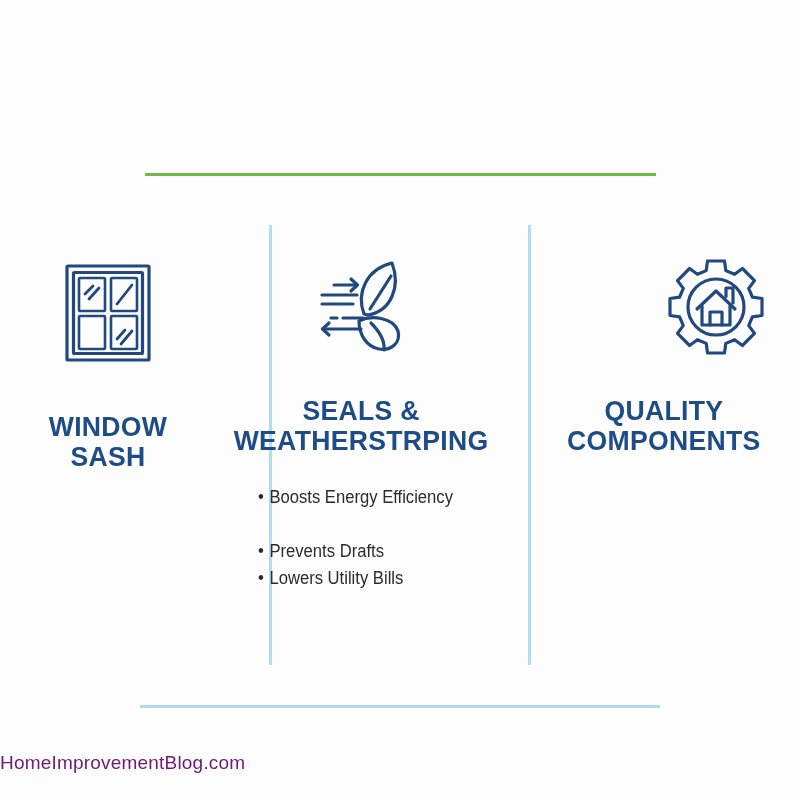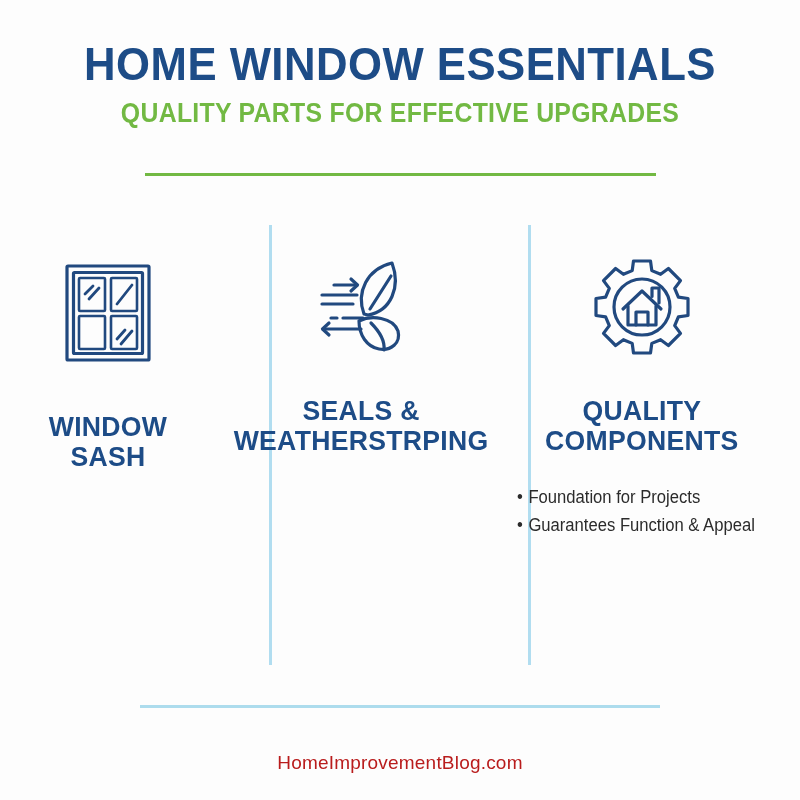--- a/index.html
+++ b/index.html
@@ -81,21 +81,21 @@
   }
   .col {
     box-sizing: border-box;
     display: flex;
     flex-direction: column;
     align-items: center;
     text-align: center;
   }
   .col-1 { width: 216px; padding: 0 14px; }
   .col-2 { width: 290px; padding: 0 10px; }
-  .col-3 { width: 272px; padding: 0 12px; }
+  .col-3 { width: 272px; padding: 0 12px; align-items: flex-end; }
 
   .icon-wrap {
     height: 110px;
     display: flex;
     align-items: center;
     justify-content: center;
   }
   .col-1 .icon-wrap { margin-top: 8px; }
   .col-2 .icon-wrap { margin-top: 2px; }
   .col-3 .icon-wrap { margin-top: 2px; }
@@ -147,38 +147,33 @@
     top: 705px;
     width: 520px;
     height: 3px;
     background: #addced;
   }
   .footer {
     position: absolute;
     top: 752px;
     left: 0;
     width: 800px;
-    text-align: center;
     font-family: "Liberation Sans", sans-serif;
     font-size: 19px;
     letter-spacing: 0.2px;
-    color: #b91c1c;
+    color: #701a75;
   }
 
   svg { display: block; }
 </style>
 </head>
 <body>
 
 <div id="infographic">
 
-  <div class="header">
-    <div class="main-title">HOME WINDOW ESSENTIALS</div>
-    <div class="sub-title">QUALITY PARTS FOR EFFECTIVE UPGRADES</div>
-  </div>
 
   <div class="rule-green"></div>
 
   <div class="divider divider-1"></div>
   <div class="divider divider-2"></div>
 
   <div class="columns">
 
     <div class="col col-1">
       <div class="icon-wrap">
@@ -217,20 +212,31 @@
           <line x1="14" y1="72" x2="52" y2="72"></line>
           <path d="M20 66 L13.5 72 L20 78"></path>
           <line x1="22" y1="61" x2="28" y2="61"></line>
           <line x1="34" y1="61" x2="54" y2="61"></line>
         </svg>
       </div>
       <div class="col-heading">
         <span>SEALS &amp;</span><br>
         <span>WEATHERSTRPING</span>
       </div>
+      <ul class="bullets">
+        <li class="bullet">
+          <span class="dot">•</span><span>Boosts Energy Efficiency</span>
+        </li>
+        <li class="bullet spaced">
+          <span class="dot">•</span><span>Prevents Drafts</span>
+        </li>
+        <li class="bullet">
+          <span class="dot">•</span><span>Lowers Utility Bills</span>
+        </li>
+      </ul>
     </div>
 
     <div class="col col-3">
       <div class="icon-wrap">
         <svg width="100" height="100" viewBox="0 0 100 100" fill="none" stroke="#21497f" stroke-width="3.2" stroke-linecap="round" stroke-linejoin="round">
 
           <path d="M41.5 4 L58.5 4 L59.8 13.6 L68.6 17.3 L76.4 11.5 L88.5 23.6
                    L82.7 31.4 L86.4 40.2 L96 41.5 L96 58.5 L86.4 59.8 L82.7 68.6
                    L88.5 76.4 L76.4 88.5 L68.6 82.7 L59.8 86.4 L58.5 96 L41.5 96
                    L40.2 86.4 L31.4 82.7 L23.6 88.5 L11.5 76.4 L17.3 68.6
@@ -241,28 +247,20 @@
           <path d="M31 52 L50 34 L69 52" stroke-width="3.2"></path>
           <path d="M36 49 L36 68 L64 68 L64 49"></path>
           <path d="M60 39.5 L60 31 L67 31 L67 46"></path>
           <path d="M44 68 L44 55 L56 55 L56 68"></path>
         </svg>
       </div>
       <div class="col-heading">
         <span>QUALITY</span><br>
         <span>COMPONENTS</span>
       </div>
-      <ul class="bullets">
-        <li class="bullet">
-          <span class="dot">•</span><span>Foundation for Projects</span>
-        </li>
-        <li class="bullet">
-          <span class="dot">•</span><span>Guarantees Function &amp; Appeal</span>
-        </li>
-      </ul>
     </div>
 
   </div>
 
   <div class="rule-blue"></div>
   <div class="footer">HomeImprovementBlog.com</div>
 
 </div>
 
 </body></html>

